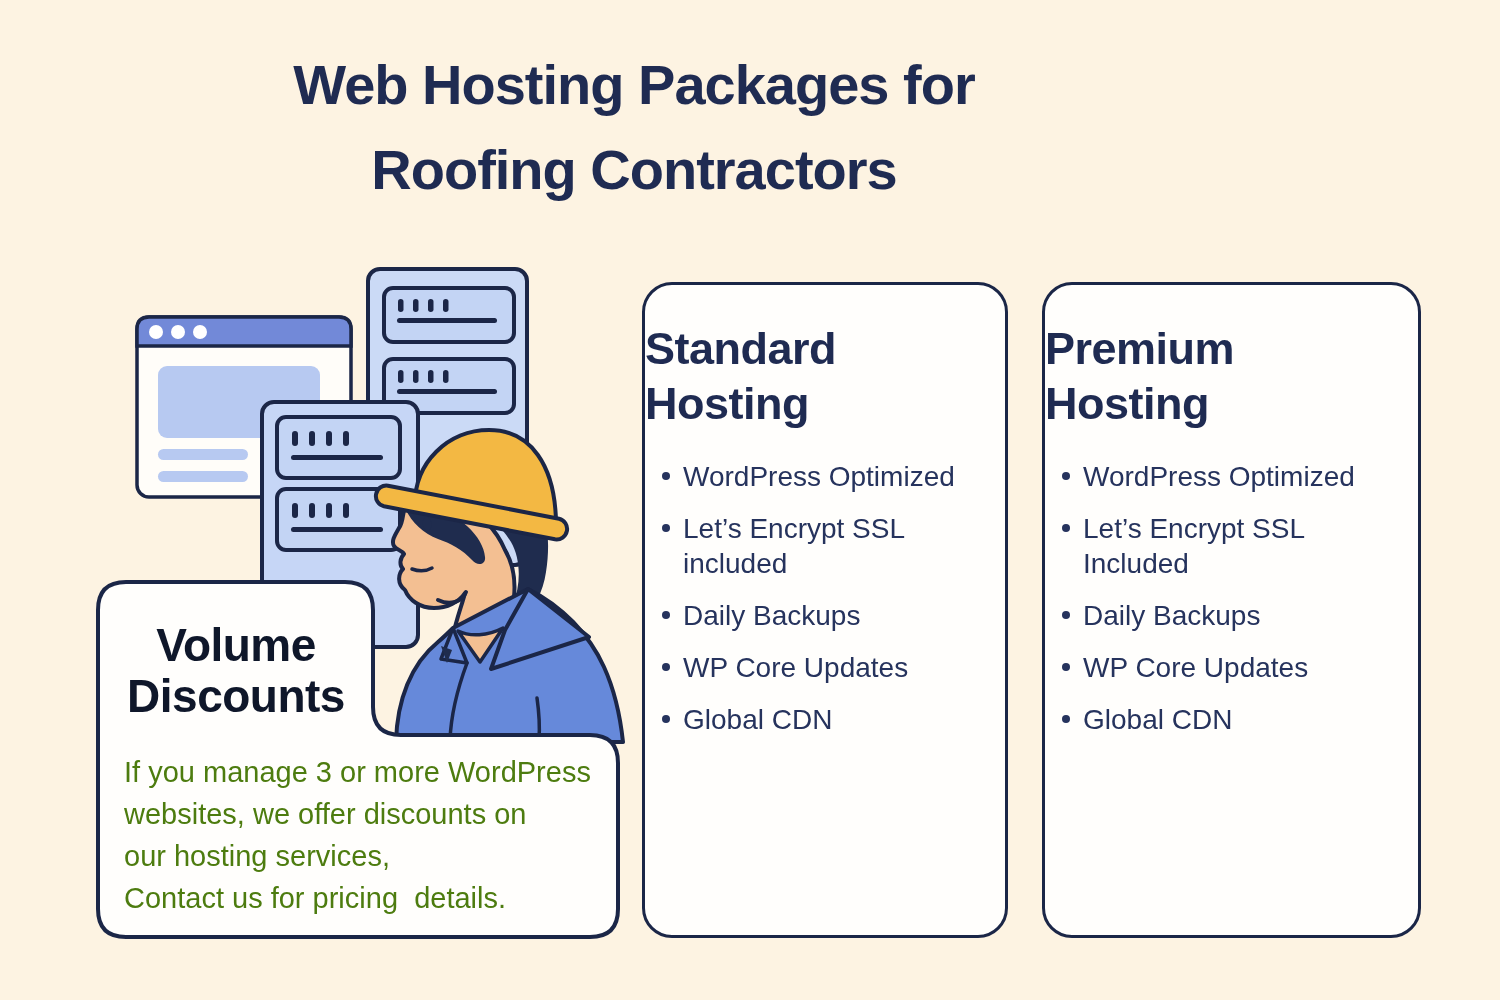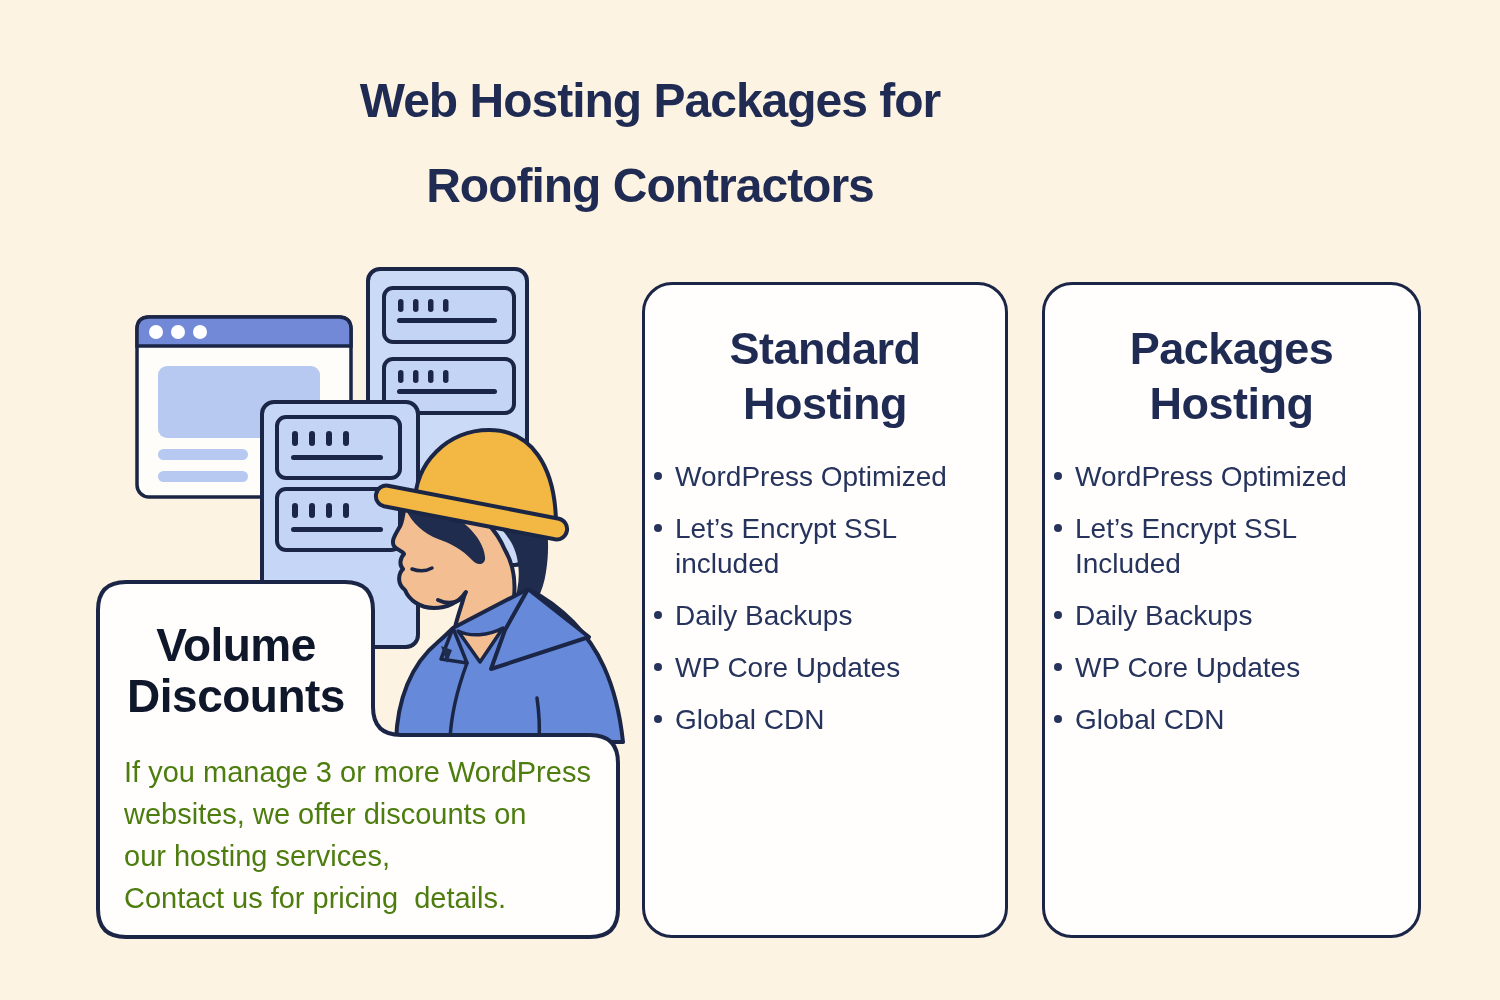--- a/index.html
+++ b/index.html
@@ -3,46 +3,46 @@
 <meta charset="utf-8">
 <style>
   html,body{margin:0;padding:0}
   body{
     width:1500px;height:1000px;position:relative;overflow:hidden;
     background:#fdf3e2;
     font-family:"Liberation Sans",sans-serif;
     color:#1f2b52;
   }
   .title{
-    position:absolute;top:42px;left:0;width:1268px;margin:16px;
-    text-align:center;font-size:48px;line-height:85px;font-weight:700;
+    position:absolute;top:42px;left:0;width:1268px;margin:0;
+    text-align:center;font-size:56px;line-height:85px;font-weight:700;
     letter-spacing:-1px;color:#1f2b52;white-space:pre-wrap;
   }
   .illo{position:absolute;left:0;top:0;width:1500px;height:1000px;z-index:1}
   .volume-title{
     position:absolute;left:98px;top:620px;width:276px;z-index:2;
     text-align:center;font-size:46px;line-height:51px;font-weight:700;
     letter-spacing:-0.5px;color:#0f172a;white-space:pre-wrap;
   }
   .volume-body{
     position:absolute;left:124px;top:751px;width:486px;z-index:2;
     font-size:29px;line-height:42px;font-weight:500;color:#4d7c0f;
     white-space:pre-wrap;
   }
   .card{
     position:absolute;top:282px;height:656px;box-sizing:border-box;z-index:2;
     background:#fffefc;border:3.5px solid #1b2647;border-radius:30px;
   }
   .card.standard{left:642px;width:366px}
   .card.premium{left:1042px;width:379px}
   .card h2{
-    margin:36px 0 0;text-align:center;font-size:45px;line-height:55px;
+    margin:36px 0 0;font-size:45px;line-height:55px;
     font-weight:700;letter-spacing:-0.5px;color:#1f2b52;white-space:pre-wrap;
   }
-  .card ul{list-style:none;margin:28px 0 0;padding:0 18px 0 30px}
+  .card ul{list-style:none;margin:28px 0 0;padding:0 18px 0 38px}
   .card li{
     position:relative;font-size:28px;line-height:35px;font-weight:500;
     color:#26335d;margin-bottom:17px;white-space:pre-wrap;
   }
   .card li::before{
     content:"";position:absolute;left:-21px;top:13px;width:8px;height:8px;
     border-radius:50%;background:#26335d;
   }
 </style>
 </head>
@@ -139,21 +139,21 @@
     <li>WordPress Optimized</li>
     <li>Let’s Encrypt SSL
 included</li>
     <li>Daily Backups</li>
     <li>WP Core Updates</li>
     <li>Global CDN</li>
   </ul>
 </section>
 
 <section class="card premium">
-  <h2>Packages
+  <h2>Premium
 Hosting</h2>
   <ul>
     <li>WordPress Optimized</li>
     <li>Let’s Encrypt SSL
 Included</li>
     <li>Daily Backups</li>
     <li>WP Core Updates</li>
     <li>Global CDN</li>
   </ul>
 </section>

